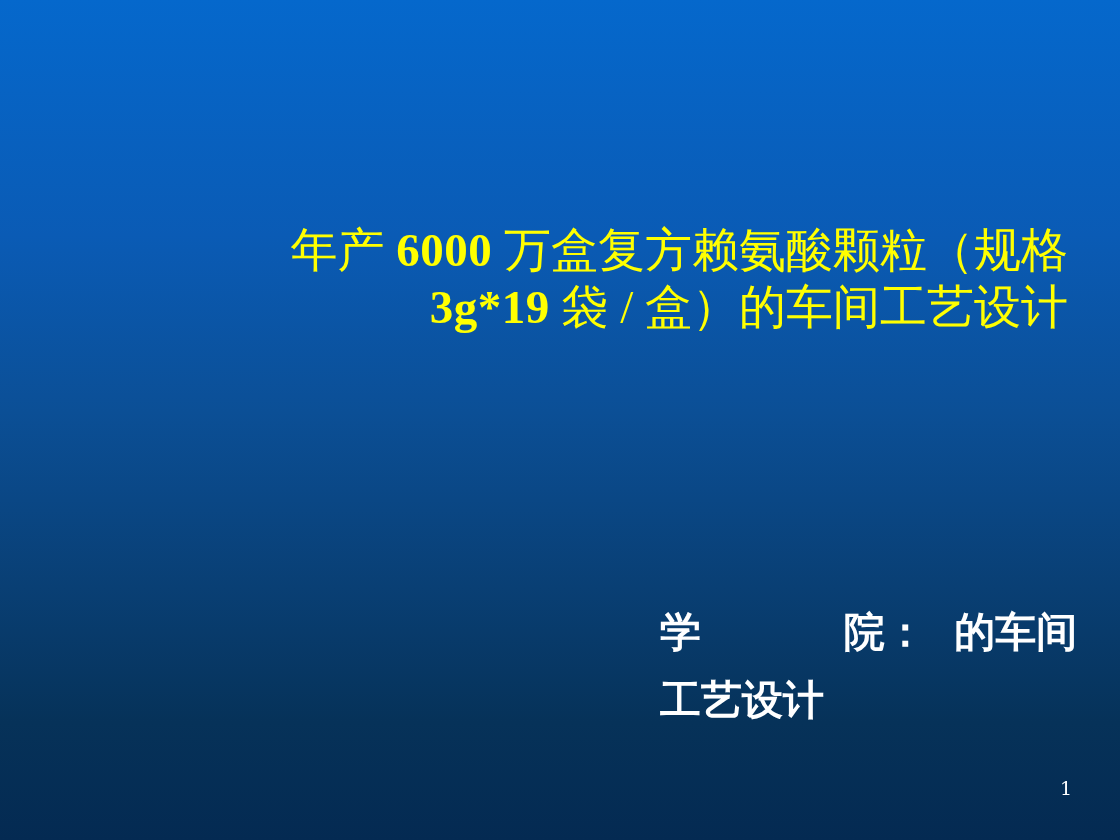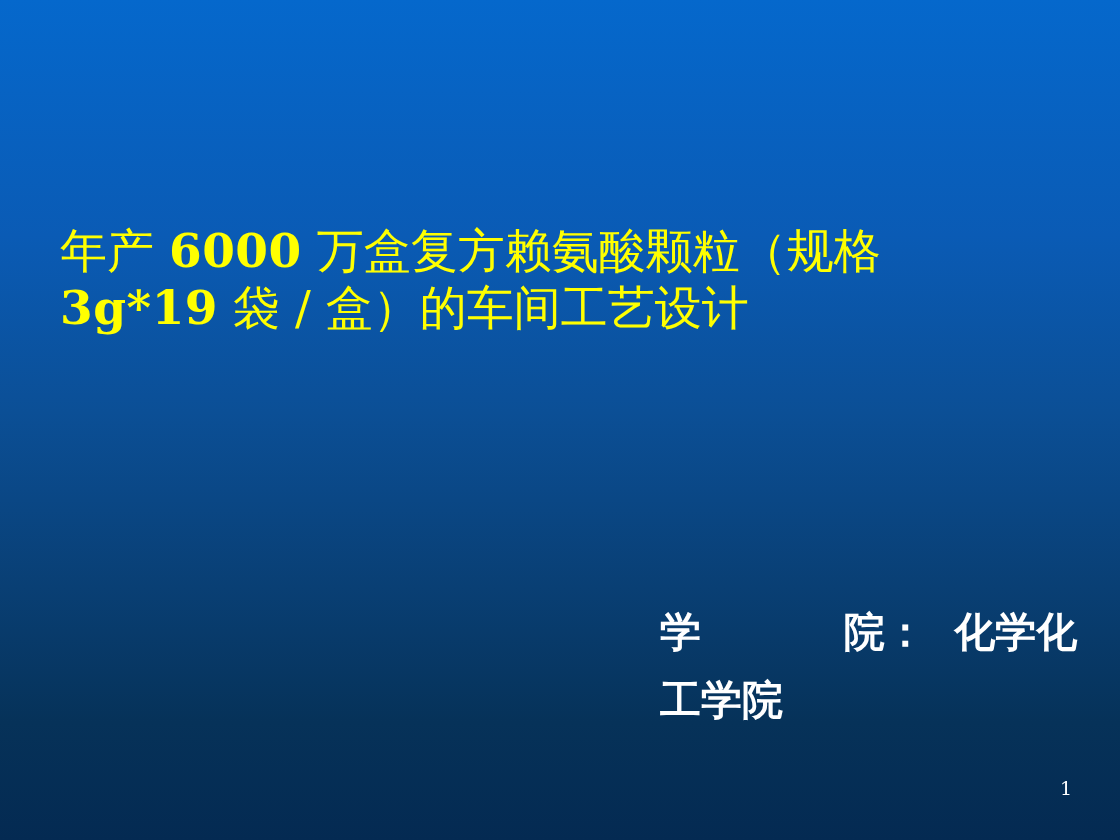--- a/index.html
+++ b/index.html
@@ -19,27 +19,28 @@
                 #093f74 70%,
                 #063259 86%,
                 #042a52 100%);
     font-family: "DejaVu Serif", "Liberation Serif", serif;
     -webkit-font-smoothing: antialiased;
   }
 
   
   #title-block {
     position: absolute;
-    left: 60px;
+    left: 68px;
     top: 222px;
     width: 1000px;
-    text-align: left;
+    text-align: right;
     color: #ffff00;
     line-height: 1.22;
     letter-spacing: 0px;
+    font-family: Liberation Serif, serif;
   }
   .title-line {
     font-size: 47px;
     white-space: pre;
     display: block;
   }
   .title-line .lat {
     font-weight: bold;
     letter-spacing: 0.5px;
   }
@@ -79,21 +80,21 @@
 <body>
 
 <div id="slide">
 
   <div id="title-block">
     <span class="title-line"><span>年产 </span><span class="lat">6000</span><span> 万盒复方赖氨酸颗粒（规格</span></span>
     <span class="title-line"><span class="lat">3g*19</span><span> 袋 / 盒）的车间工艺设计</span></span>
   </div>
 
   <div id="info-block">
-    <span class="info-line indent-xl">学          院：  化学化工学院</span>
+    <span class="info-line indent-xl">学          院：  的车间工艺设计</span>
     
     
     
     
     
   </div>
 
   <div id="page-number">1</div>
 
 </div>

